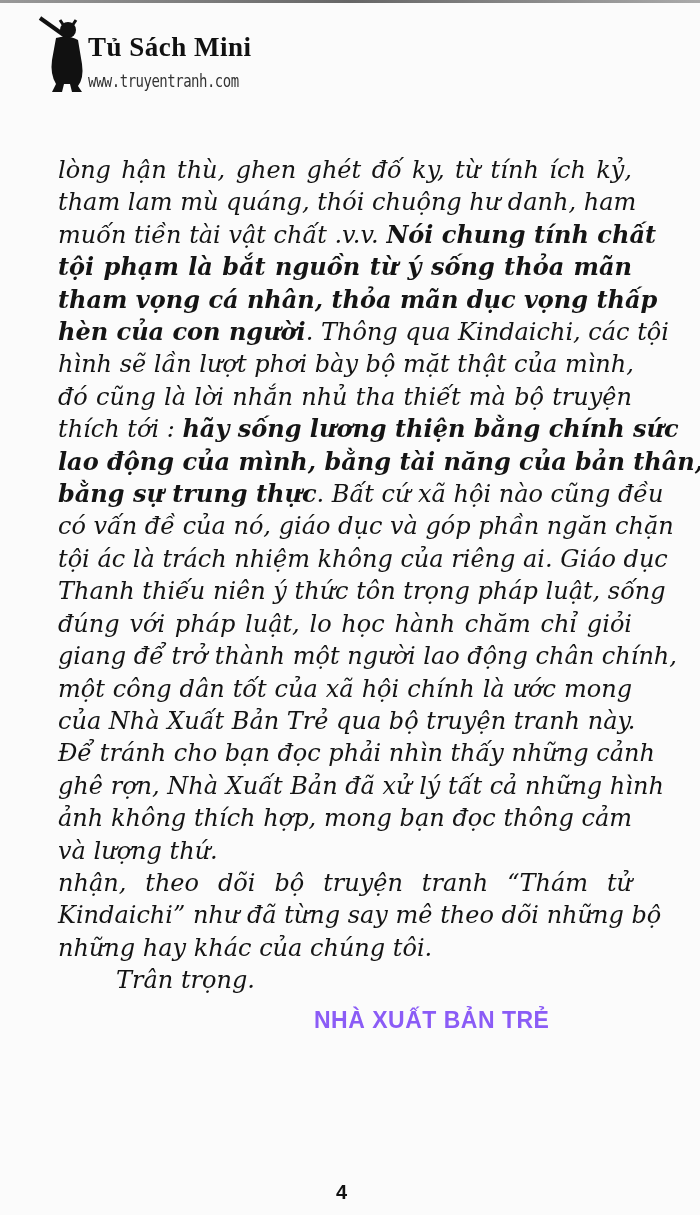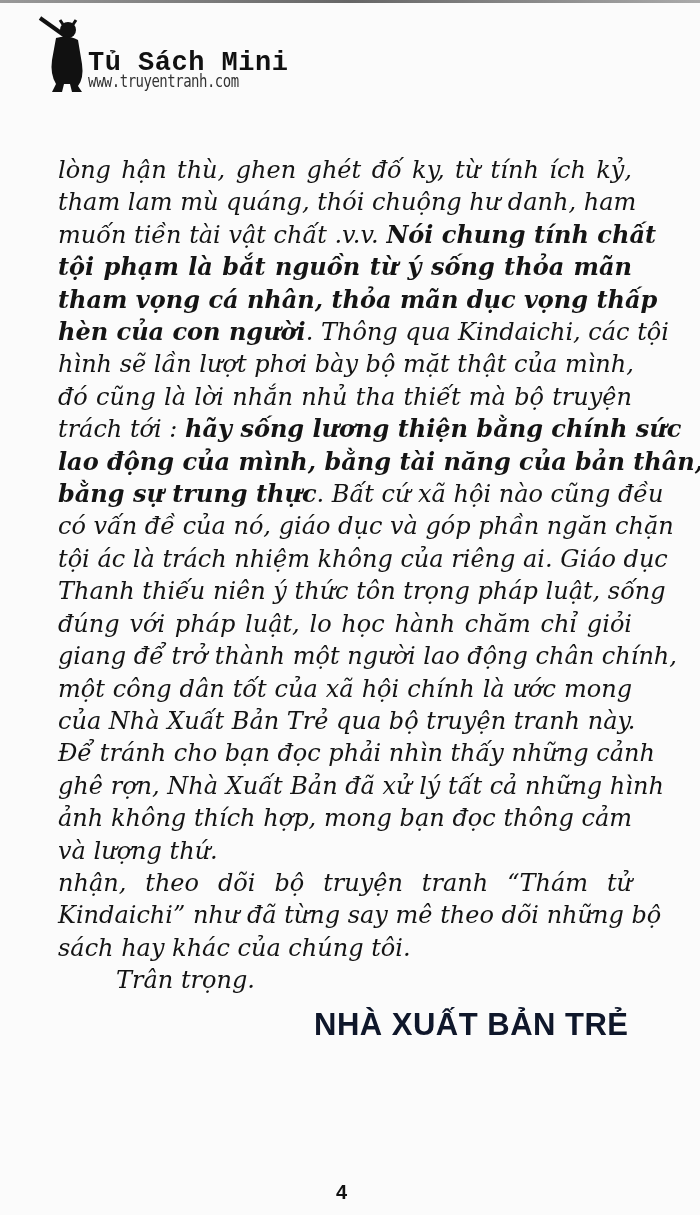--- a/index.html
+++ b/index.html
@@ -1,27 +1,27 @@
 <!DOCTYPE html>
 <html><head>
 <meta charset="utf-8">
 <style>
   html, body { margin:0; padding:0; }
   body { width:700px; height:1215px; background:#fbfbfb; position:relative; overflow:hidden; font-family:"DejaVu Serif", serif; color:#141414; }
   .topline { position:absolute; left:0; top:0; width:700px; height:3px; background:linear-gradient(90deg,#999,#666 50%,#aaa); }
   .logo { position:absolute; left:38px; top:16px; width:230px; height:80px; }
   .logo-figure { position:absolute; left:0; top:0; width:50px; height:78px; }
-  .logo-title { position:absolute; left:50px; top:32px; font-family:Liberation Mono, monospace; font-weight:bold; font-size:27px; letter-spacing:0.5px; color:#111; white-space:nowrap; }
+  .logo-title { position:absolute; left:50px; top:16px; font-family:Liberation Serif, serif; font-weight:bold; font-size:27px; letter-spacing:0.5px; color:#111; white-space:nowrap; }
   .logo-url { position:absolute; left:50px; top:55px; font-family:"DejaVu Sans Mono", monospace; font-size:14px; color:#333; letter-spacing:-0.5px; white-space:nowrap; transform:scaleY(1.25); transform-origin:top left; }
   .text { position:absolute; left:58px; top:154px; width:574px; font-style:italic; font-size:24px; line-height:32.4px; }
   .line { display:block; white-space:nowrap; text-align:justify; text-align-last:justify; }
   .line.last { text-align-last:left; }
   .line.indent { padding-left:58px; }
   b { font-weight:bold; }
-  .publisher { position:absolute; left:314px; top:1007px; font-family:"Liberation Sans", sans-serif; font-weight:bold; font-size:31px; letter-spacing:0.5px; color:#0f172a; }
+  .publisher { position:absolute; left:314px; top:1007px; font-family:"Liberation Sans", sans-serif; font-weight:bold; font-size:23px; letter-spacing:0.5px; color:#8b5cf6; }
   .page-number { position:absolute; left:336px; top:1181px; font-family:"Liberation Sans", sans-serif; font-weight:bold; font-size:20px; color:#111; }
 </style>
 </head>
 <body>
 
 <div class="topline"></div>
 
 <div class="logo">
   <svg class="logo-figure" viewBox="0 0 50 78">
     <line x1="2" y1="2" x2="30" y2="22" stroke="#111" stroke-width="4"></line>
@@ -35,34 +35,34 @@
 
 <div class="text" id="body-text">
     <span class="line"><span>lòng hận thù, ghen ghét đố ky, từ tính ích kỷ,</span></span>
     <span class="line"><span>tham lam mù quáng, thói chuộng hư danh, ham</span></span>
     <span class="line"><span>muốn tiền tài vật chất .v.v. </span><b>Nói chung tính chất</b></span>
     <span class="line"><b>tội phạm là bắt nguồn từ ý sống thỏa mãn</b></span>
     <span class="line"><b>tham vọng cá nhân, thỏa mãn dục vọng thấp</b></span>
     <span class="line"><b>hèn của con người</b><span>. Thông qua Kindaichi, các tội</span></span>
     <span class="line"><span>hình sẽ lần lượt phơi bày bộ mặt thật của mình,</span></span>
     <span class="line"><span>đó cũng là lời nhắn nhủ tha thiết mà bộ truyện</span></span>
-    <span class="line"><span>trách tới : </span><b>hãy sống lương thiện bằng chính sức</b></span>
+    <span class="line"><span>thích tới : </span><b>hãy sống lương thiện bằng chính sức</b></span>
     <span class="line"><b>lao động của mình, bằng tài năng của bản thân,</b></span>
     <span class="line"><b>bằng sự trung thực</b><span>. Bất cứ xã hội nào cũng đều</span></span>
     <span class="line"><span>có vấn đề của nó, giáo dục và góp phần ngăn chặn</span></span>
     <span class="line"><span>tội ác là trách nhiệm không của riêng ai. Giáo dục</span></span>
     <span class="line"><span>Thanh thiếu niên ý thức tôn trọng pháp luật, sống</span></span>
     <span class="line"><span>đúng với pháp luật, lo học hành chăm chỉ giỏi</span></span>
     <span class="line"><span>giang để trở thành một người lao động chân chính,</span></span>
     <span class="line"><span>một công dân tốt của xã hội chính là ước mong</span></span>
     <span class="line"><span>của Nhà Xuất Bản Trẻ qua bộ truyện tranh này.</span></span>
     <span class="line"><span>Để tránh cho bạn đọc phải nhìn thấy những cảnh</span></span>
     <span class="line"><span>ghê rợn, Nhà Xuất Bản đã xử lý tất cả những hình</span></span>
     <span class="line"><span>ảnh không thích hợp, mong bạn đọc thông cảm</span></span>
     <span class="line last"><span>và lượng thứ.</span></span>
     <span class="line"><span>nhận, theo dõi bộ truyện tranh “Thám tử</span></span>
     <span class="line"><span>Kindaichi” như đã từng say mê theo dõi những bộ</span></span>
-    <span class="line last"><span>sách hay khác của chúng tôi.</span></span>
+    <span class="line last"><span>những hay khác của chúng tôi.</span></span>
     <span class="line last indent"><span>Trân trọng.</span></span>
   </div>
 
 <div class="publisher">NHÀ XUẤT BẢN TRẺ</div>
 <div class="page-number">4</div>
 
 </body></html>

